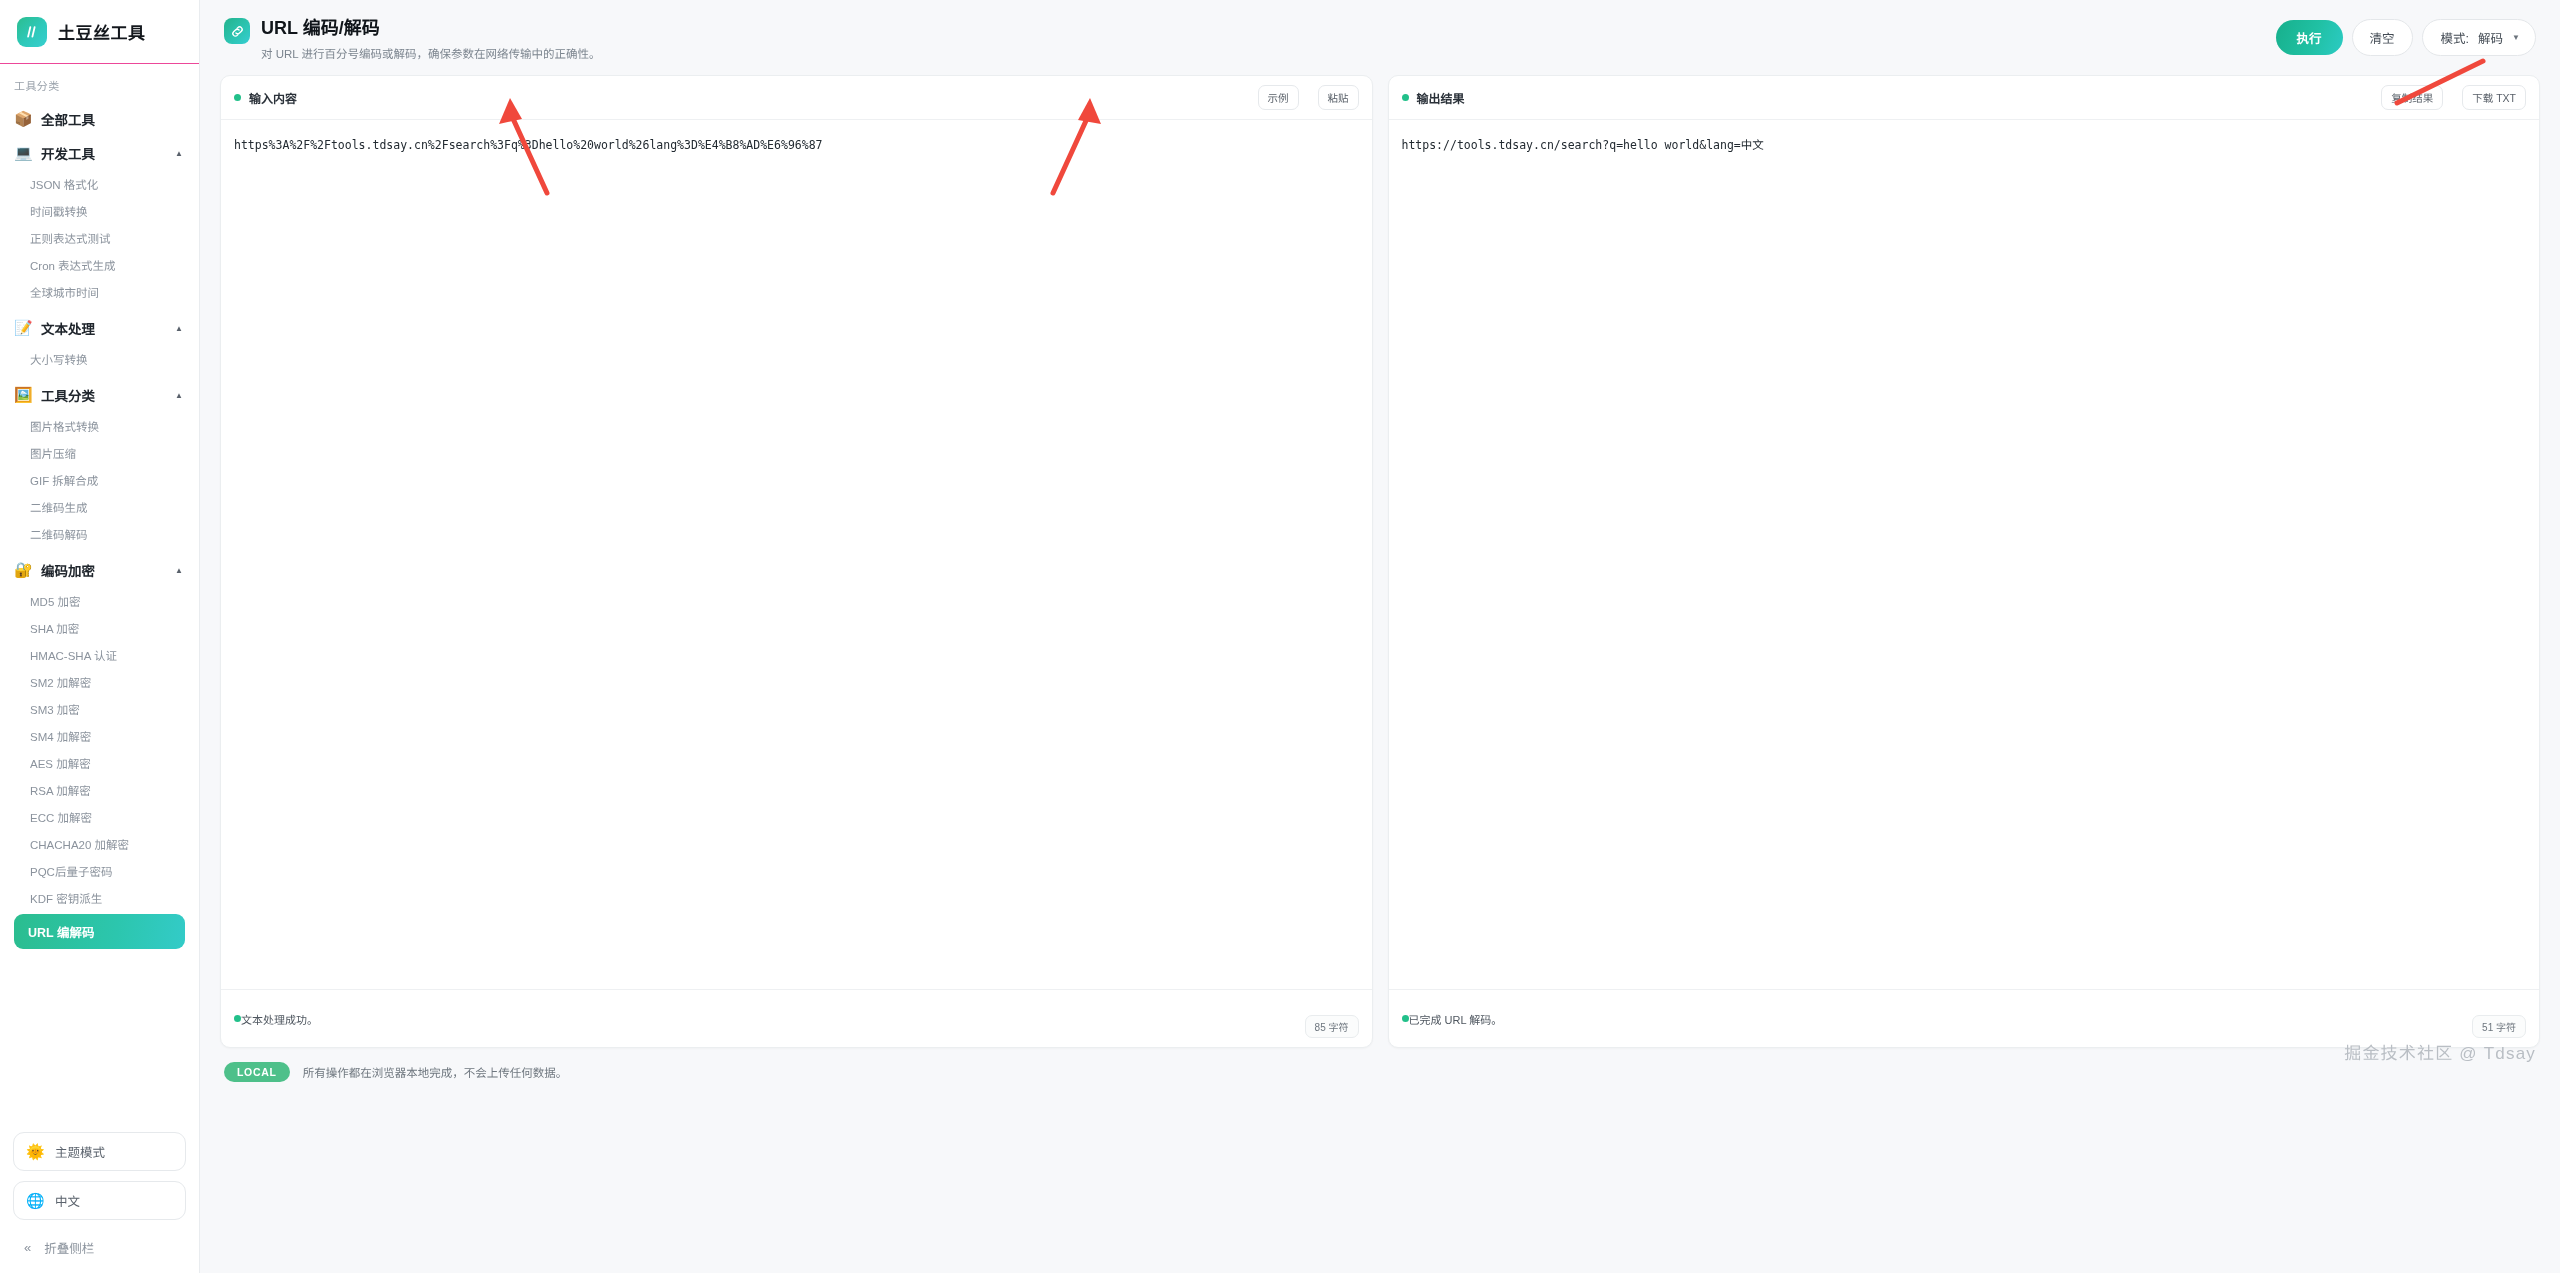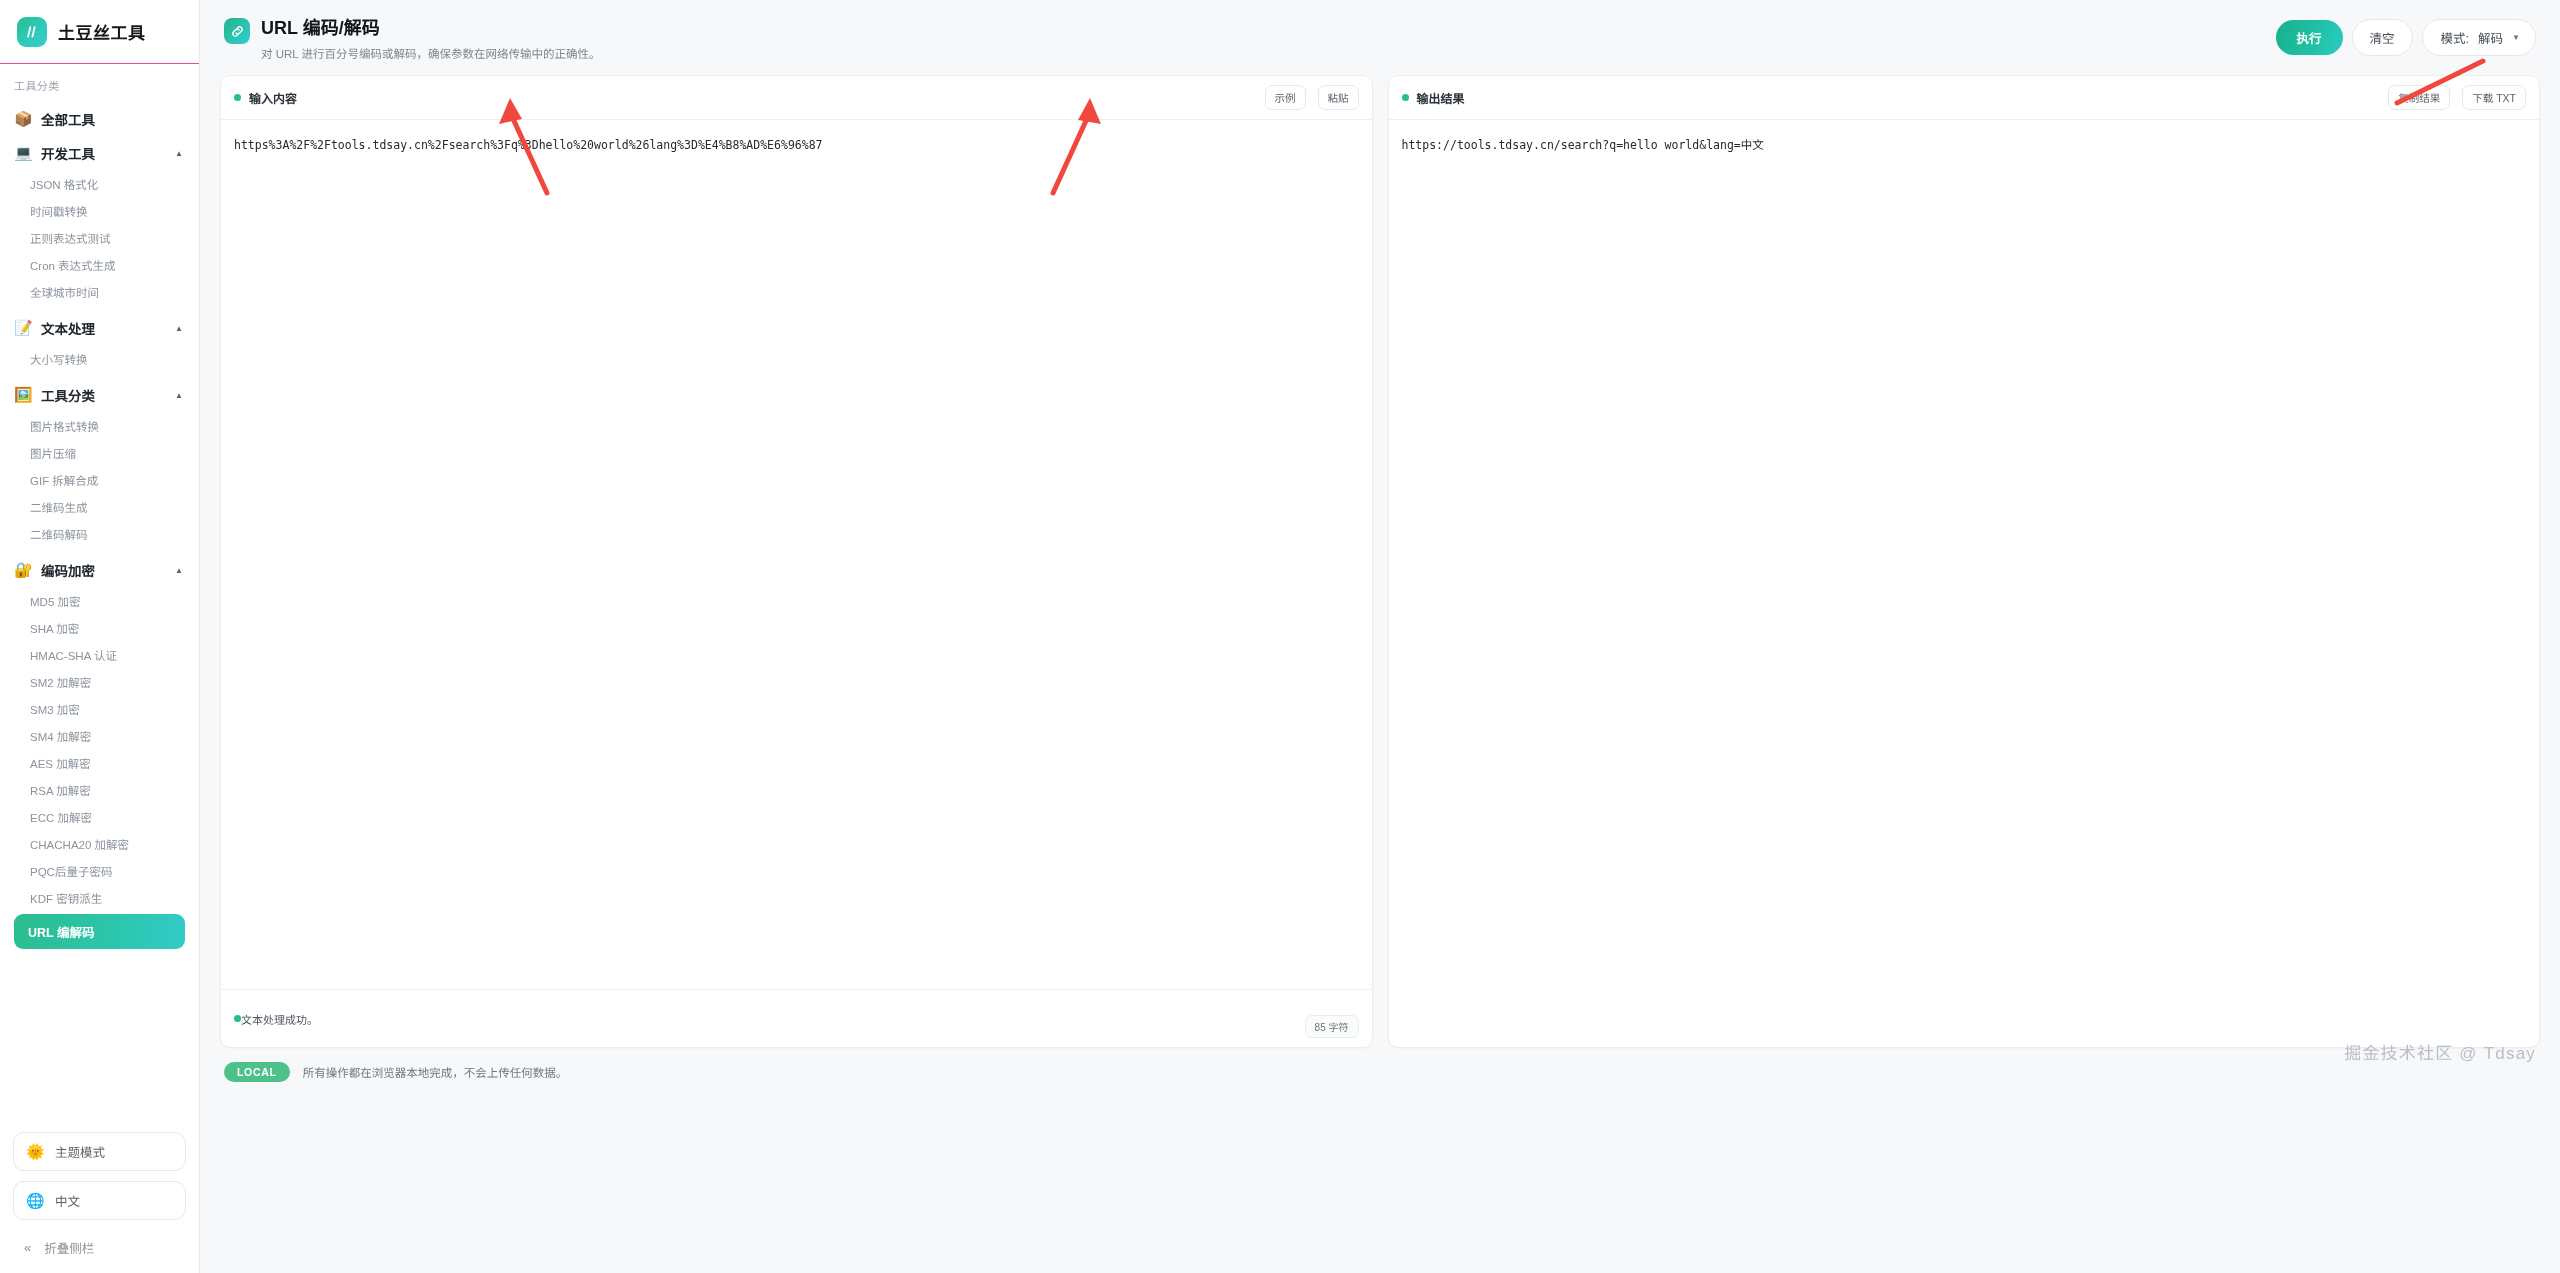--- a/index.html
+++ b/index.html
@@ -113,21 +113,21 @@
     border-radius: 10px; display: flex; flex-direction: column; min-width: 0;
     box-shadow: 0 1px 2px rgba(16,24,40,.03);
   }
   .panel-head {
     display: flex; align-items: center; justify-content: space-between;
     padding: 9px 13px; border-bottom: 1px solid #eef0f2; flex: 0 0 auto;
   }
   .panel-head-left { display: flex; align-items: center; gap: 8px; }
   .dot { width: 7px; height: 7px; border-radius: 50%; background: #22c08a; flex: 0 0 7px; }
   .panel-title { font-size: 12px; font-weight: 700; color: #2a3139; }
-  .panel-head-right { display: flex; gap: 12px; }
+  .panel-head-right { display: flex; gap: 19px; }
   .mini-btn {
     border: 1px solid #e6e9ec; background: #fff; color: #596069;
     border-radius: 7px; font-size: 10.5px; padding: 4px 9px; cursor: pointer;
     font-family: inherit; white-space: nowrap;
   }
   .panel-body { flex: 1 1 auto; padding: 15px 13px; min-height: 0; overflow: hidden; }
   .code-area {
     width: 100%; height: 100%; border: none; outline: none; resize: none;
     font-family: "DejaVu Sans Mono", "Liberation Mono", monospace;
     font-size: 11.5px; color: #222a31; line-height: 1.75; background: transparent;
@@ -317,20 +317,27 @@
             <span class="panel-title">输出结果</span>
           </div>
           <div class="panel-head-right">
             <button class="mini-btn">复制结果</button>
             <button class="mini-btn">下载 TXT</button>
           </div>
         </div>
         <div class="panel-body">
           <div class="code-area">https://tools.tdsay.cn/search?q=hello world&amp;lang=中文</div>
         </div>
+        <div class="panel-foot">
+          <div class="foot-left">
+            <span class="dot"></span>
+            <span class="foot-msg">已完成 URL 解码。</span>
+          </div>
+          <span class="count-badge">51 字符</span>
+        </div>
       </div>
     </div>
 
     <div class="bottom-note">
       <span class="local-badge">LOCAL</span>
       <span class="note-text">所有操作都在浏览器本地完成，不会上传任何数据。</span>
     </div>
 
     <div class="watermark">掘金技术社区 @ Tdsay</div>
 

